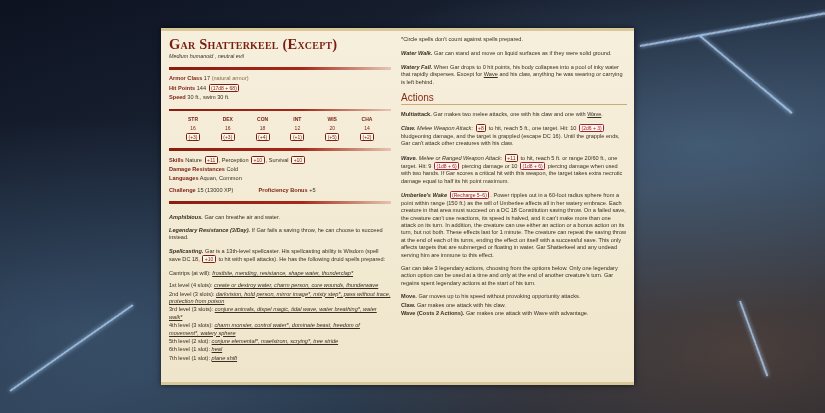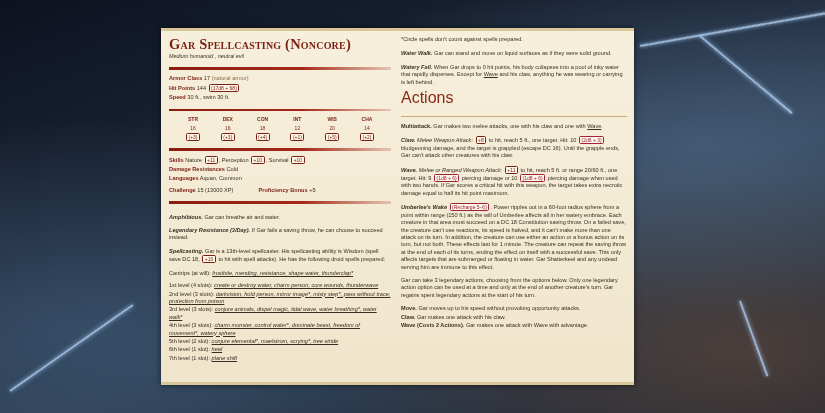--- a/index.html
+++ b/index.html
@@ -29,37 +29,37 @@
   .die.roll{color:#a0223a;border-color:#a0223a;}
   .abil{display:flex;justify-content:space-between;padding:0 12px;text-align:center;color:#7a1e12;}
   .abil div{width:24px;}
   .abil .n{font-size:5px;}
   .abil .s{font-size:5px;color:#7a1e12;margin-top:1px;}
   .abil .m{margin-top:1px;}
   .para{margin:6px 0;}
   .bi{font-weight:bold;font-style:italic;color:#3a2e22;}
   .b{font-weight:bold;}
   .u{text-decoration:underline;font-style:italic;}
-  .sec{font-family:"Liberation Sans",sans-serif;color:#8a2a14;font-size:16px;line-height:12px;margin-top:3px;padding-bottom:12px;border-bottom:1px solid #c9ad73;}
+  .sec{font-family:"Liberation Sans",sans-serif;color:#8a2a14;font-size:10px;line-height:12px;margin-top:3px;padding-bottom:0;border-bottom:1px solid #c9ad73;}
   .spells{margin:1px 0;}
 </style>
 </head>
 <body>
 
 <div>
   <div class="bolt" style="left:640px;top:45px;width:190px;transform:rotate(-10deg);"></div>
   <div class="bolt" style="left:700px;top:35px;width:120px;transform:rotate(40deg);"></div>
   <div class="bolt" style="left:10px;top:390px;width:150px;transform:rotate(-35deg);"></div>
   <div class="bolt" style="left:740px;top:300px;width:80px;transform:rotate(70deg);"></div>
 </div>
 
 <div class="panel">
 
   <div class="col left">
-    <div class="title">Gar Spellcasting (Noncore)</div>
+    <div class="title">Gar Shatterkeel (Except)</div>
     <div class="subtitle">Medium humanoid , neutral evil</div>
     <div class="rule"></div>
 
     <div class="line prop">
       <b>Armor Class</b>
       <span class="val">17</span>
       <span class="paren">(natural armor)</span>
     </div>
     <div class="line prop">
       <b>Hit Points</b>

